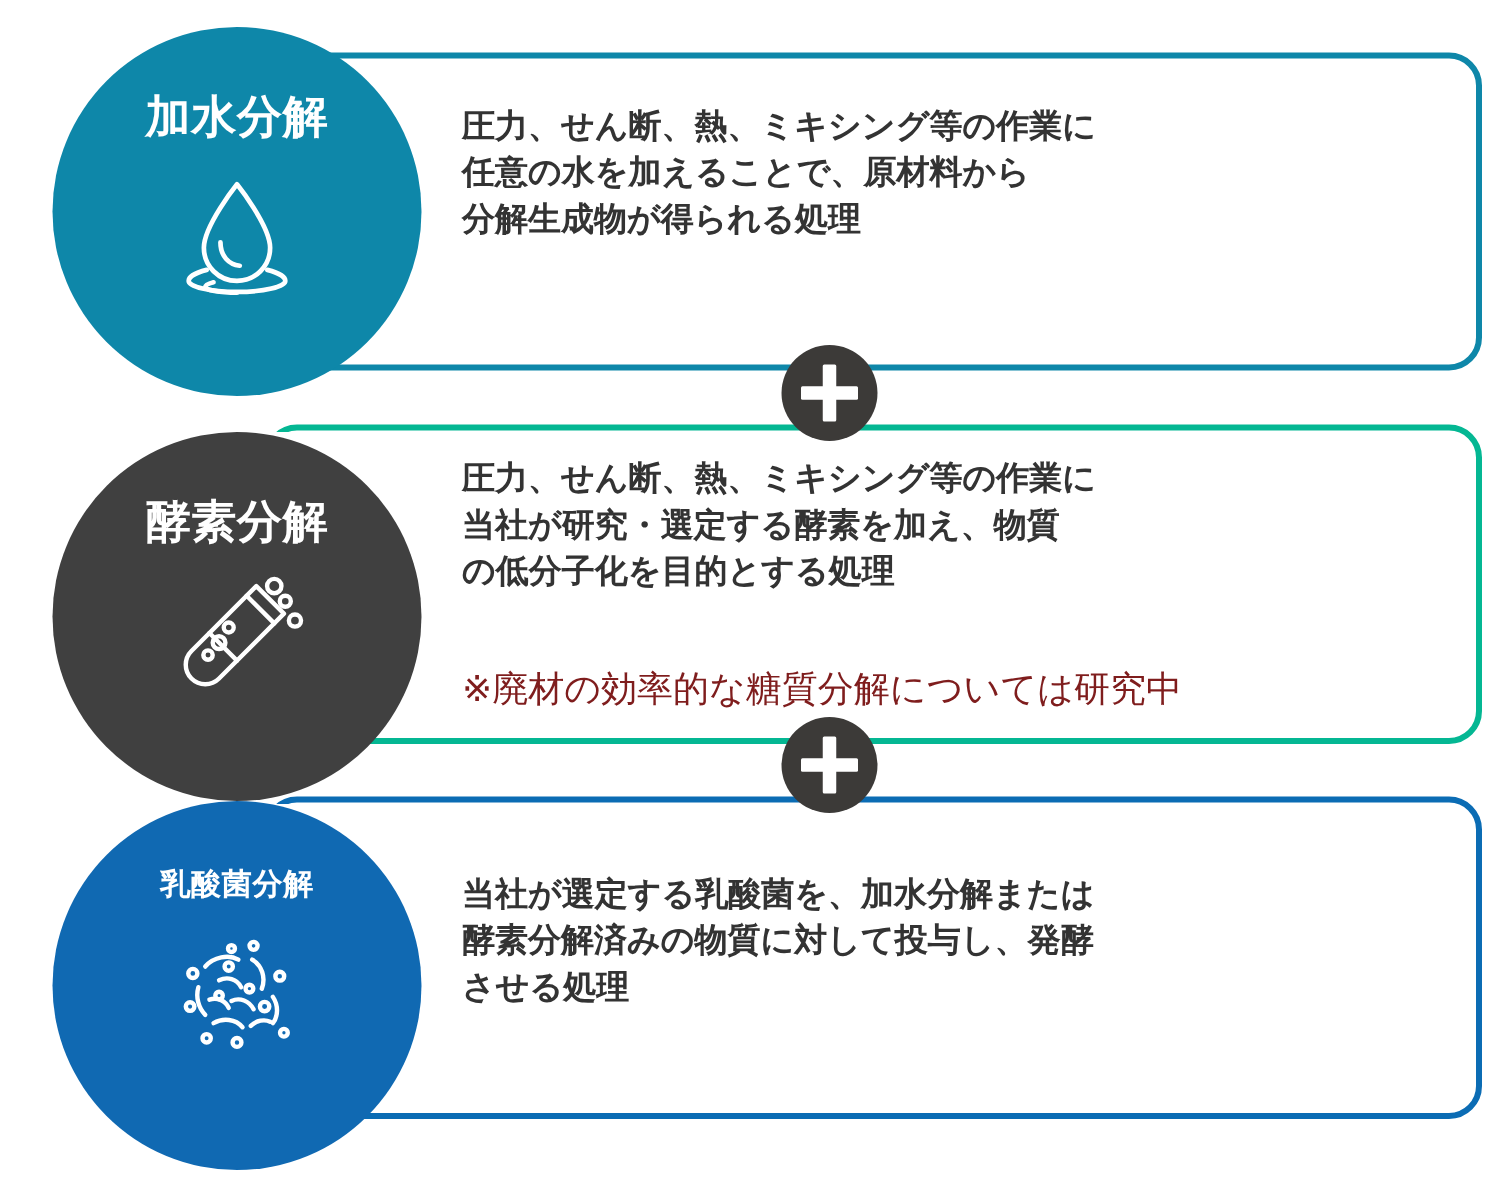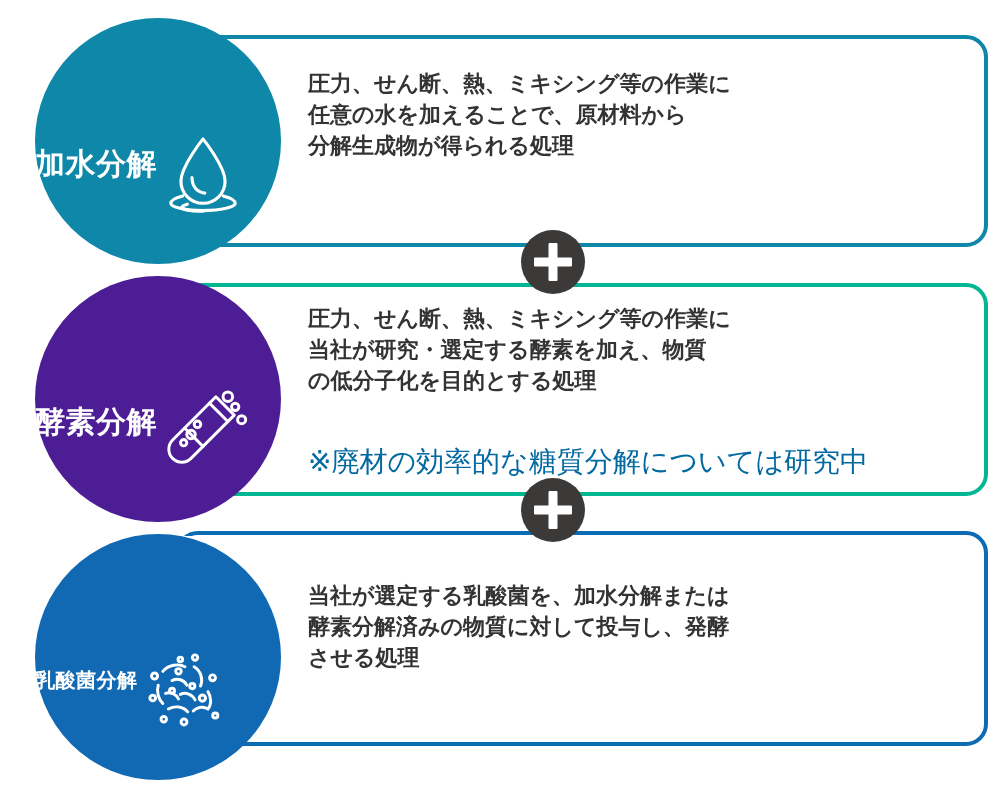--- a/index.html
+++ b/index.html
@@ -44,28 +44,28 @@
   .mask-3 { left: 170px; top: 536px; width: 130px; height: 205px; }
 
   
   .stage-circle {
     position: absolute;
     width: 246px;
     height: 246px;
     border-radius: 50%;
     z-index: 3;
     display: flex;
-    flex-direction: row;
+    flex-direction: column;
     align-items: center;
     justify-content: flex-start;
     padding-top: 46px;
     box-sizing: border-box;
   }
   .circle-1 { left: 35px; top: 18px;  background: #0E87A9; }
-  .circle-2 { left: 35px; top: 276px; background: #4c1d95; }
+  .circle-2 { left: 35px; top: 288px; background: #404040; }
   .circle-3 { left: 35px; top: 534px; background: #1069B2; }
 
   .stage-label {
     color: #ffffff;
     font-weight: bold;
     font-size: 30px;
     letter-spacing: 0.5px;
     line-height: 1;
     white-space: nowrap;
   }
@@ -91,23 +91,23 @@
     letter-spacing: 0px;
     white-space: pre-line;
   }
   .text-1 { left: 308px; top: 68px; }
   .text-2 { left: 308px; top: 303px; }
   .text-3 { left: 308px; top: 580px; }
 
   .box-note {
     position: absolute;
     z-index: 4;
-    color: #0369a1;
+    color: #7f1d1d;
     font-weight: normal;
-    font-size: 28px;
+    font-size: 24px;
     line-height: 1.3;
     letter-spacing: 0px;
   }
   .note-2 { left: 308px; top: 444px; }
 
   
   .plus-connector {
     position: absolute;
     width: 64px;
     height: 64px;

